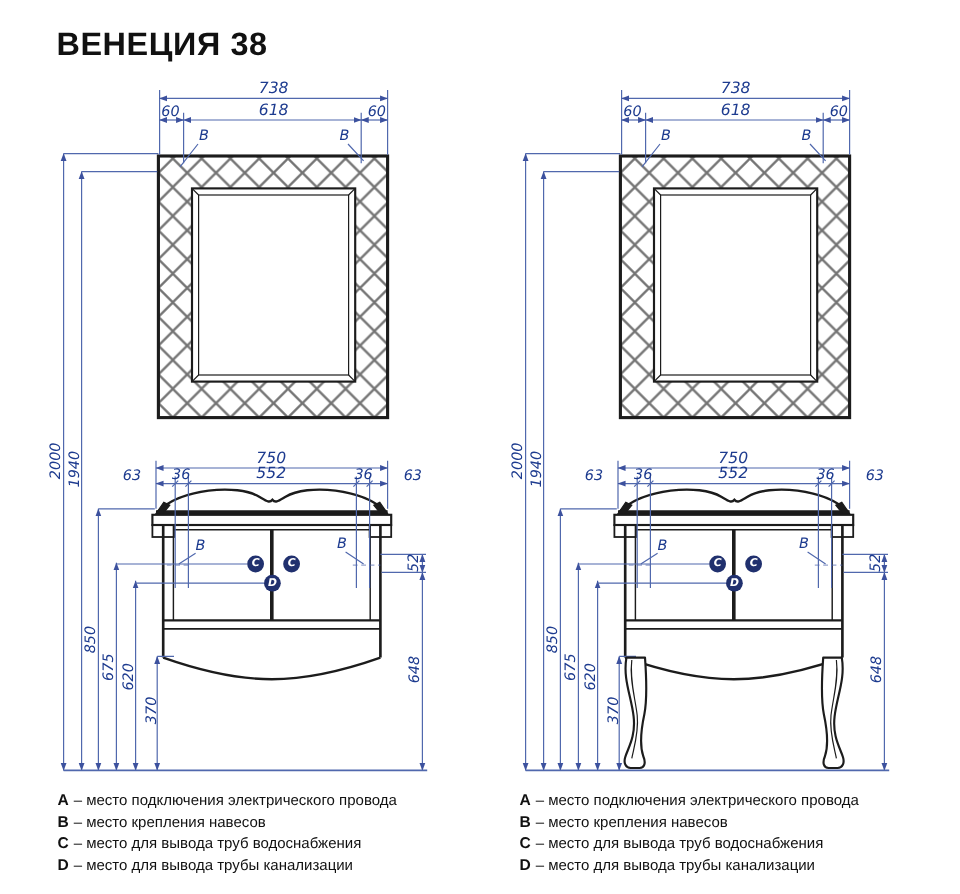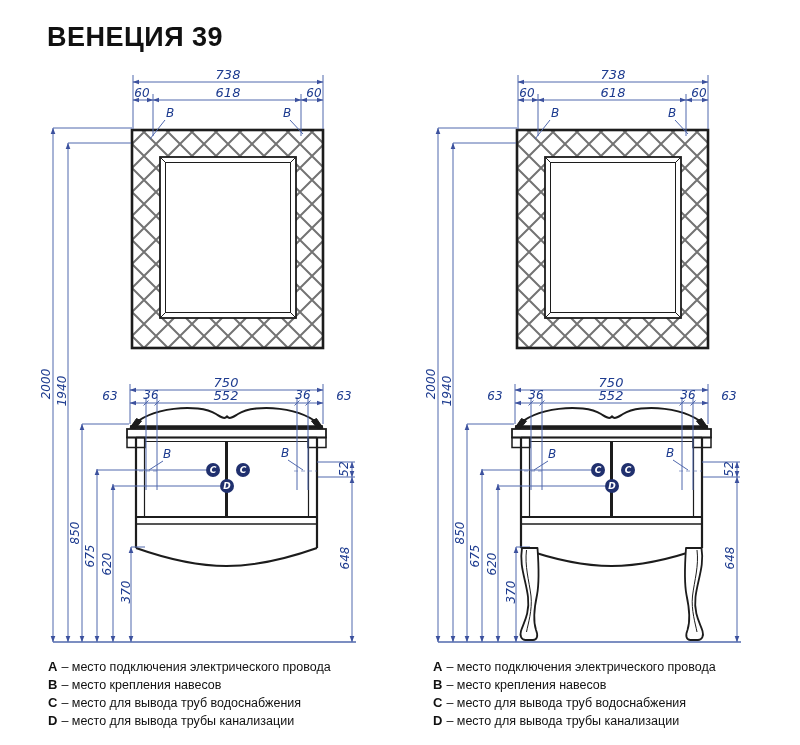--- a/index.html
+++ b/index.html
@@ -131,21 +131,21 @@
 
     <g transform="translate(385,0)">
       <use href="#drawing-common"></use>
       <use href="#leg"></use>
       <g transform="translate(453.5,0) scale(-1,1)">
         <use href="#leg"></use>
       </g>
     </g>
   </svg>
 
-  <div class="title" style="left:47px;top:22px">ВЕНЕЦИЯ 39</div>
+  <div class="title" style="left:47px;top:22px">ВЕНЕЦИЯ 38</div>
 
   <div class="dim big" style="left:228px;top:74px">738</div>
   <div class="dim" style="left:142px;top:93px">60</div>
   <div class="dim big" style="left:228px;top:92px">618</div>
   <div class="dim" style="left:314px;top:93px">60</div>
   <div class="dim" style="left:170px;top:113px">B</div>
   <div class="dim" style="left:287px;top:113px">B</div>
 
   <div class="dim rot" style="left:46px;top:384px">2000</div>
   <div class="dim rot" style="left:62px;top:391px">1940</div>

